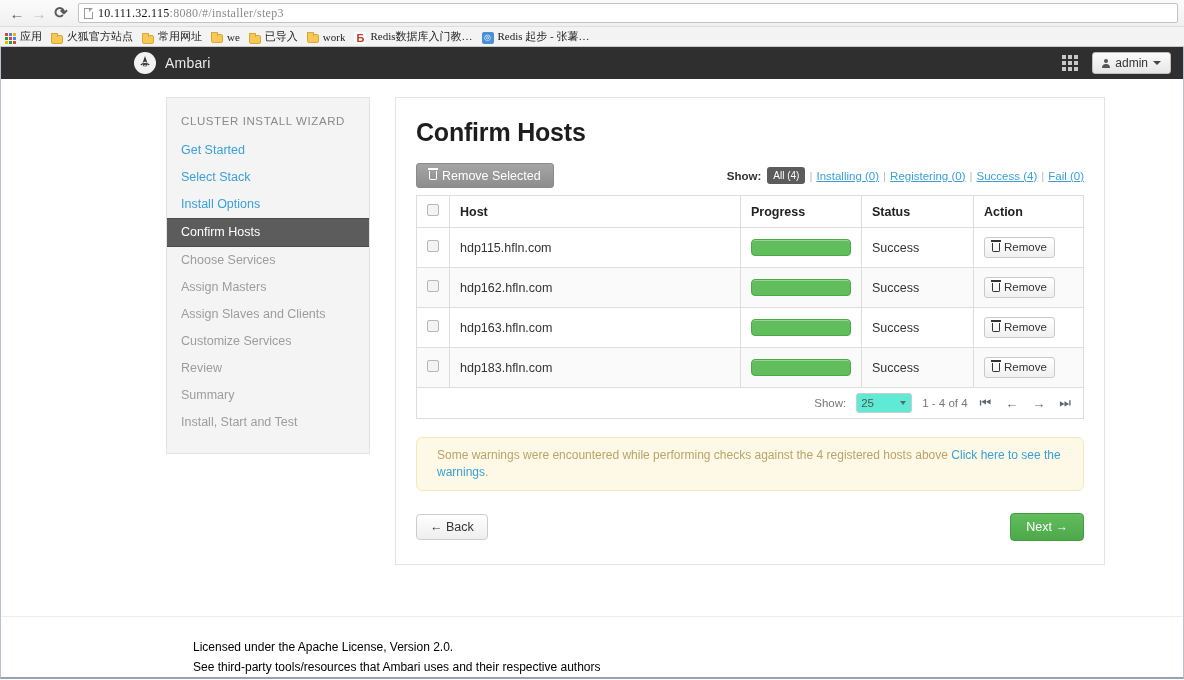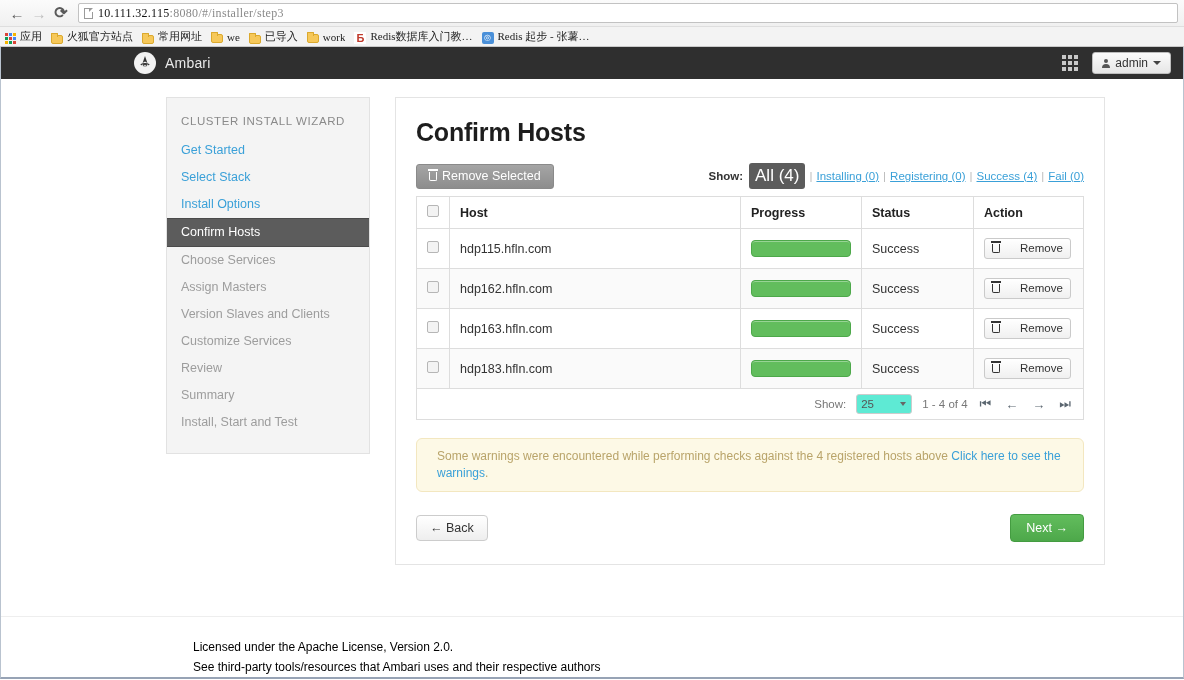--- a/index.html
+++ b/index.html
@@ -320,21 +320,21 @@
     font-size: 11.5px;
     color: #444;
     gap: 4px;
   }
   #filter-bar .show-label { font-weight: bold; color: #333; margin-right: 2px; }
   .filter-active {
     background: #5c5c5c;
     color: #fff;
     border-radius: 3px;
     padding: 3px 6px;
-    font-size: 17px;
+    font-size: 10px;
   }
   .filter-link {
     color: #3aa0d8;
     text-decoration: underline;
   }
   .filter-sep { color: #bbb; }
 
   
   #hosts-table {
     width: 100%;
@@ -375,21 +375,21 @@
     height: 17px;
     border-radius: 4px;
     background: #62bd5d;
     border: 1px solid #4da84a;
     box-shadow: inset 0 1px 0 rgba(255,255,255,.35);
   }
   .status-success { color: #5aa85a; }
   .btn-remove {
     display: inline-flex;
     align-items: center;
-    gap: 20px;
+    gap: 4px;
     background: linear-gradient(#ffffff, #f0f0f0);
     border: 1px solid #cacaca;
     border-radius: 3px;
     font-size: 11.5px;
     color: #333;
     padding: 3px 7px;
     line-height: 13px;
   }
 
   
@@ -580,21 +580,21 @@
   <div id="body-area">
 
     <div id="wizard">
       <div id="wizard-title">CLUSTER INSTALL WIZARD</div>
       <div class="step done">Get Started</div>
       <div class="step done">Select Stack</div>
       <div class="step done">Install Options</div>
       <div class="step active">Confirm Hosts</div>
       <div class="step">Choose Services</div>
       <div class="step">Assign Masters</div>
-      <div class="step">Version Slaves and Clients</div>
+      <div class="step">Assign Slaves and Clients</div>
       <div class="step">Customize Services</div>
       <div class="step">Review</div>
       <div class="step">Summary</div>
       <div class="step">Install, Start and Test</div>
     </div>
 
     <div id="main-panel">
 
       <div id="page-title">Confirm Hosts</div>
 

